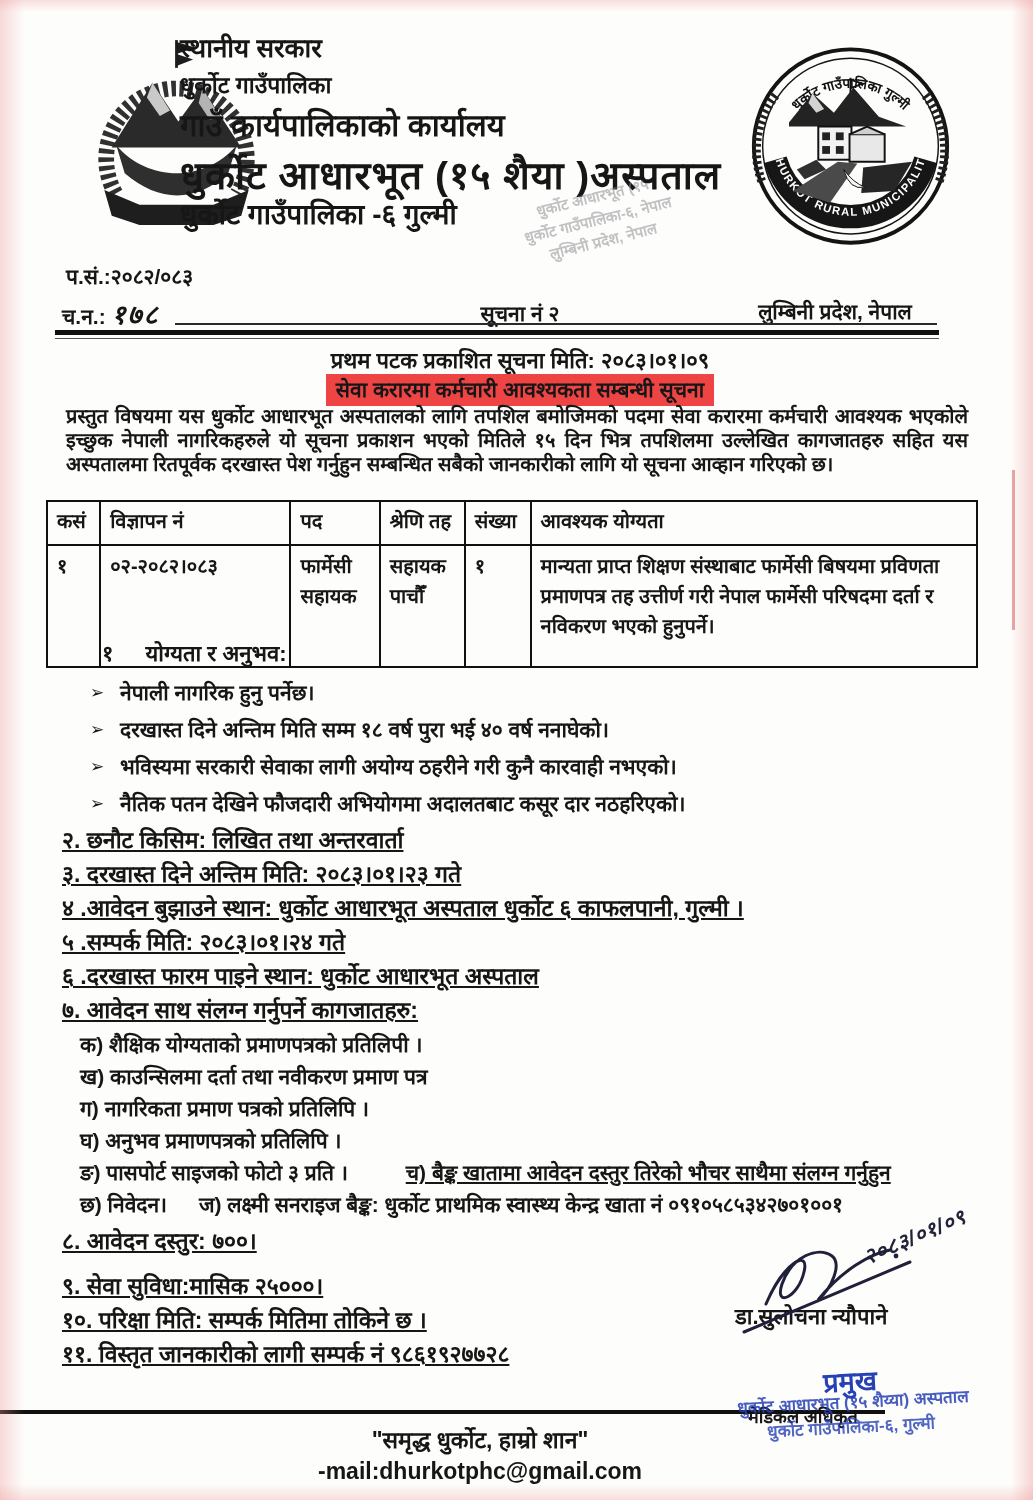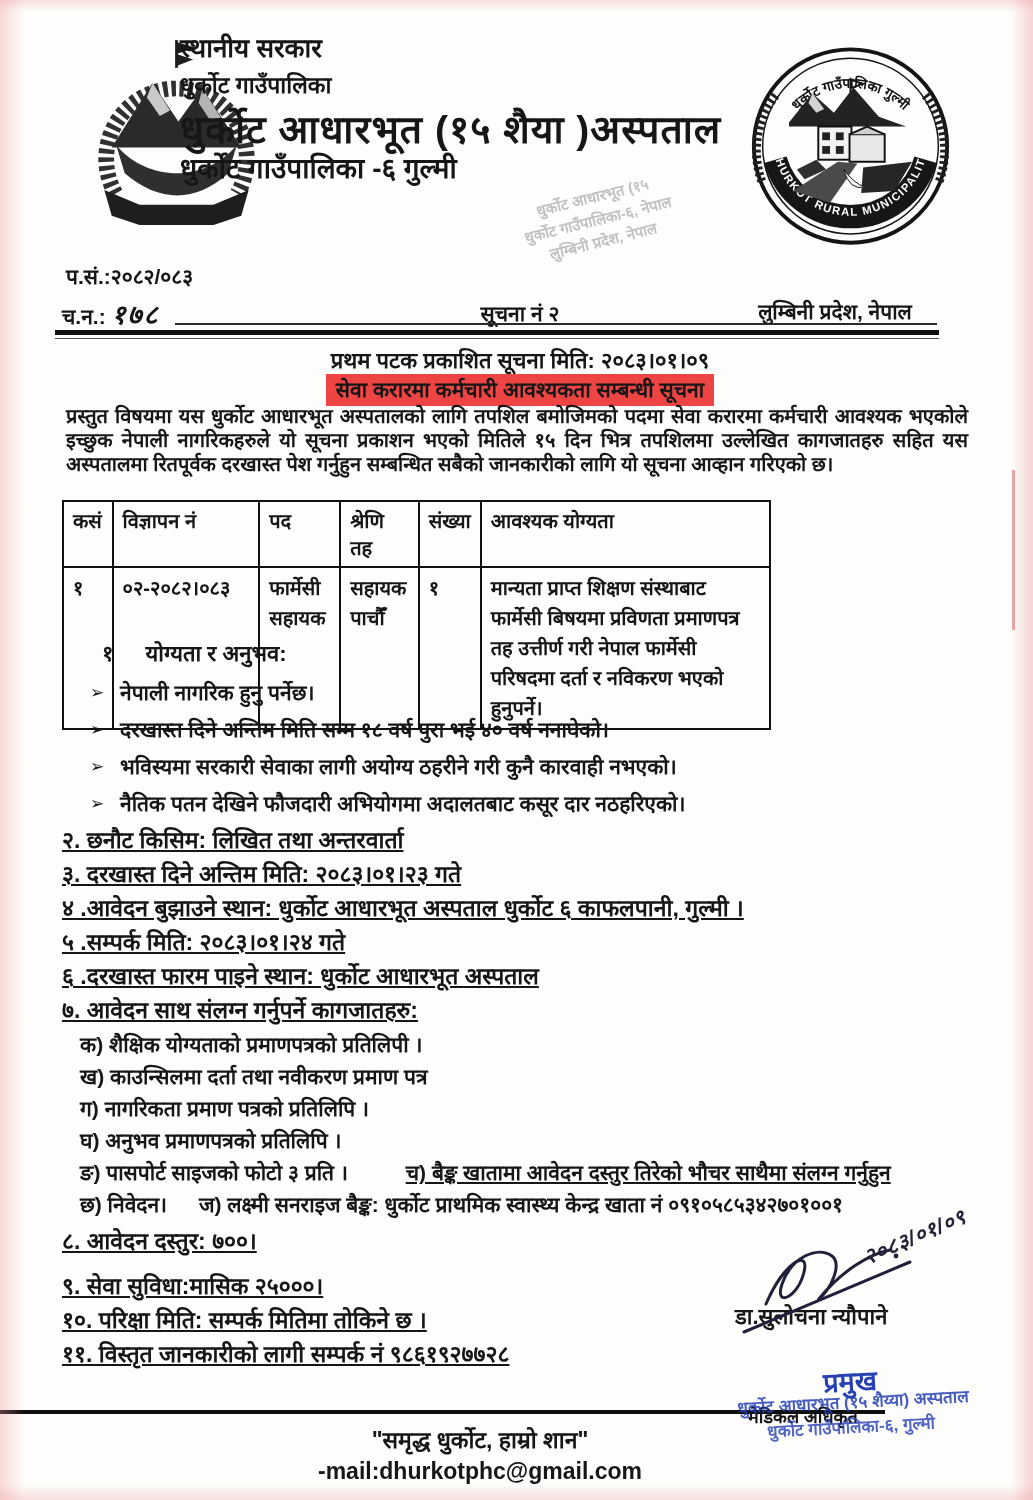--- a/index.html
+++ b/index.html
@@ -42,21 +42,21 @@
   .rule-thick{left:55px;top:330px;width:884px;height:5px;background:#101010;}
   .rule-echo{left:55px;top:338px;width:884px;height:1px;background:#555;}
 
   .published{left:180px;top:344px;width:680px;text-align:center;font-size:22px;font-weight:700;}
   .subject-wrap{left:180px;top:374px;width:680px;text-align:center;}
   .subject{display:inline-block;background:#ef4444;padding:1px 10px 3px 10px;font-size:21px;font-weight:700;}
 
   .body-par{left:66px;top:404px;width:902px;font-size:20px;font-weight:600;line-height:24px;text-align:justify;}
 
   
-  table.vac{left:62px;top:500px;width:709px;border-collapse:collapse;position:absolute;}
+  table.vac{left:46px;top:500px;width:932px;border-collapse:collapse;position:absolute;}
   table.vac th,table.vac td{border:2px solid #111;padding:5px 9px;text-align:left;vertical-align:top;}
   table.vac th{font-size:20px;font-weight:700;height:32px;}
   table.vac td{font-size:20px;font-weight:600;line-height:30px;height:110px;}
 
   
   .list{left:62px;top:640px;width:915px;font-size:21px;font-weight:600;line-height:27px;}
   .li{margin:0 0 7px 0;}
   .li-head{padding-left:40px;font-size:22px;font-weight:700;margin-bottom:12px;}
   .li-head .num{margin-right:26px;}
   .bullet{padding-left:58px;margin-bottom:10px;position:relative;}
@@ -132,20 +132,21 @@
     <path d="M104,92 l18,-8 18,8" fill="#cfcfcf" stroke="#111" stroke-width="2"></path>
     <polygon points="46,150 92,120 112,122 84,162" fill="#4a4a4a"></polygon>
     <polygon points="118,126 168,120 150,150 116,152" fill="#262626"></polygon>
     <polygon points="50,128 70,118 80,128 58,138" fill="#303030"></polygon>
     <path d="M98,128 q10,14 22,18 q-16,4 -22,-18" fill="#f5f5f5" stroke="#111" stroke-width="1"></path>
   </svg>
 
   <div class="abs hdr-center">
     <div class="hl1">स्थानीय सरकार</div>
     <div class="hl2">धुर्कोट गाउँपालिका</div>
+    <div class="hl3">गाउँ कार्यपालिकाको कार्यालय</div>
     <div class="hl4">धुर्कोट आधारभूत (१५ शैया )अस्पताल</div>
     <div class="hl5">धुर्कोट गाउँपालिका -६ गुल्मी</div>
   </div>
 
   <div class="abs watermark">
     <div>धुर्कोट आधारभूत (१५</div>
     <div>धुर्कोट गाउँपालिका-६, नेपाल</div>
     <div>लुम्बिनी प्रदेश, नेपाल</div>
   </div>
 

